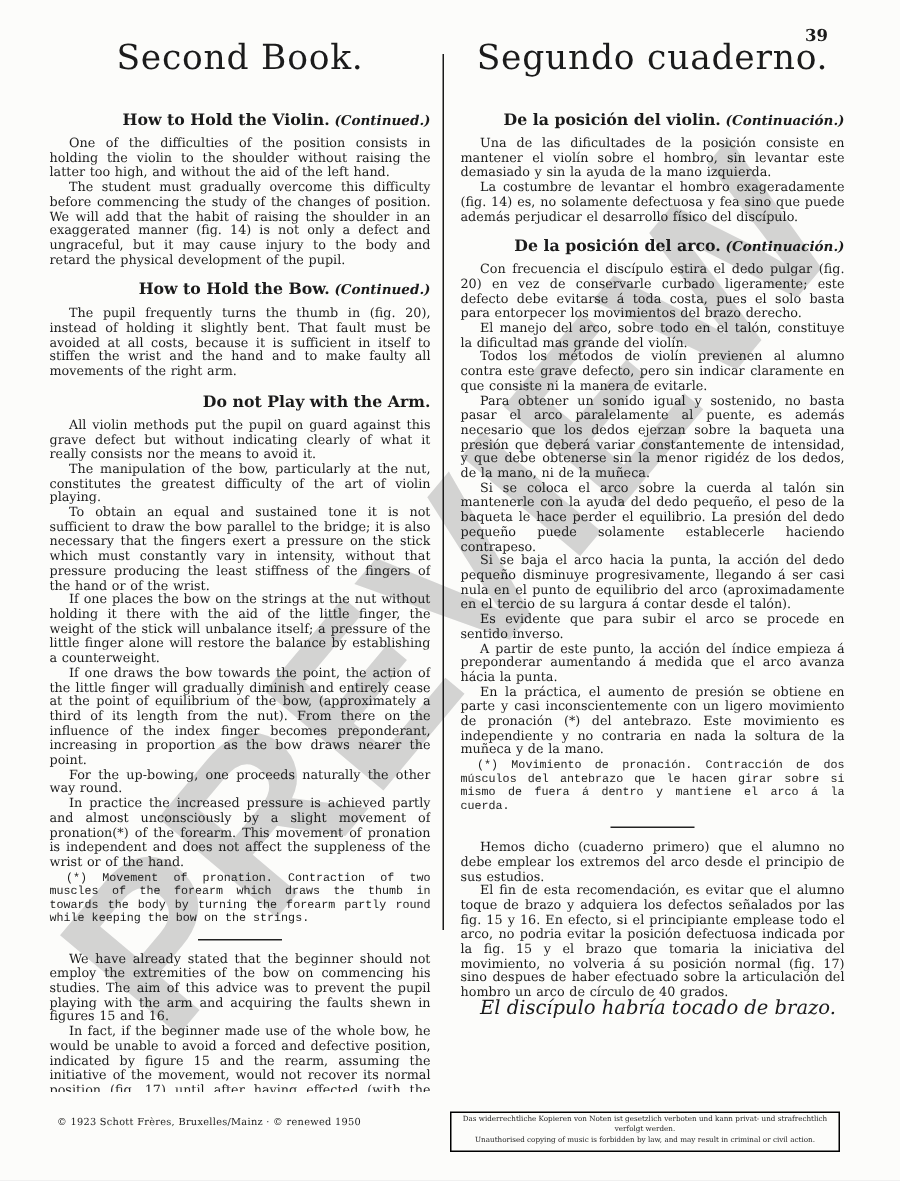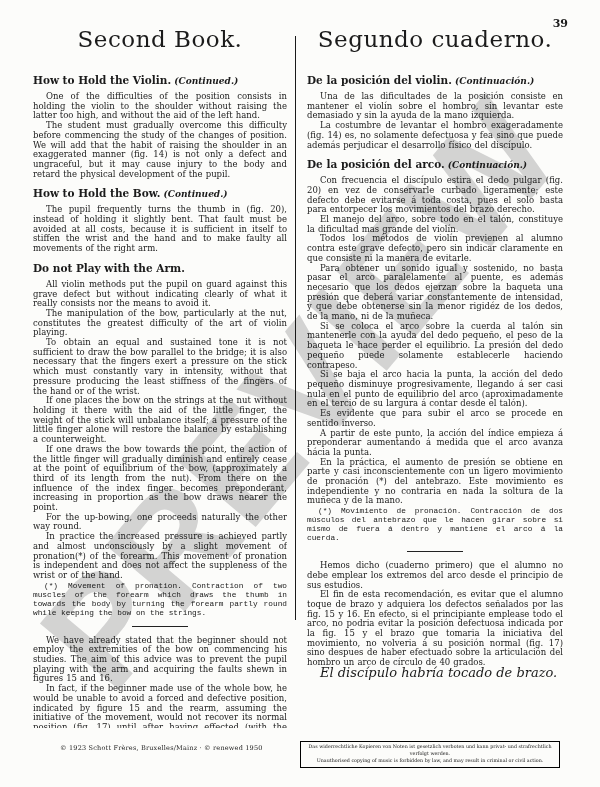--- a/index.html
+++ b/index.html
@@ -9,38 +9,38 @@
     font-family:"DejaVu Serif", serif;color:#1b1b1b;
   }
   .watermark{
     position:absolute;left:50%;top:50%;
     transform:translate(-50%,-50%) rotate(-50deg);
     font-family:"Liberation Sans", sans-serif;font-weight:bold;
     font-size:150px;letter-spacing:2px;color:#c9c9c9;opacity:.8;
     white-space:nowrap;z-index:0;user-select:none;
   }
   .page-number{
-    position:absolute;top:17px;right:32px;z-index:2;
+    position:absolute;top:17px;right:48px;z-index:2;
     font-size:11px;font-weight:bold;
   }
   .col{
     position:absolute;top:26px;z-index:1;height:702px;overflow:hidden;
   }
   .col.english{left:33px;width:254px;}
   .col.spanish{left:307px;width:256px;}
   .col-divider{
     position:absolute;left:295px;top:36px;height:584px;width:1px;
     background:#1a1a1a;z-index:1;
   }
   .book-title{
     font-size:23px;font-weight:normal;text-align:center;
     margin:0 0 22px 0;letter-spacing:.5px;
   }
   .sec-heading{
-    font-size:10.5px;font-weight:bold;text-align:left;
+    font-size:10.5px;font-weight:bold;text-align:right;
     margin:8px 0 6px 0;
   }
   .sec-heading .h-cont{font-style:italic;font-size:9px;}
   .para{
     font-size:8.5px;line-height:9.7px;text-align:justify;
     text-indent:13px;margin:0;word-spacing:.4px;
   }
   .footnote{
     font-size:7.8px;line-height:9px;text-align:justify;
     text-indent:11px;margin:1px 0 0 0;font-family:Liberation Mono, monospace;
@@ -48,21 +48,21 @@
   .rule{
     width:56px;border:0;border-top:1px solid #222;
     margin:8px auto 9px auto;
   }
   .italic-line{
     font-size:13px;line-height:9.7px;font-style:italic;
     text-indent:13px;margin:0;
   }
   .copyright{
     position:absolute;left:38px;top:744px;z-index:2;
-    font-size:6.5px;letter-spacing:.2px;margin-left:22px;
+    font-size:6.5px;letter-spacing:.2px;
   }
   .legal-box{
     position:absolute;left:300px;top:741px;width:252px;z-index:2;
     border:1px solid #000;padding:2px 3px;text-align:center;
     font-size:4.8px;line-height:1.45;background:#fcfcfa;
   }
 </style>
 </head>
 <body>
 

